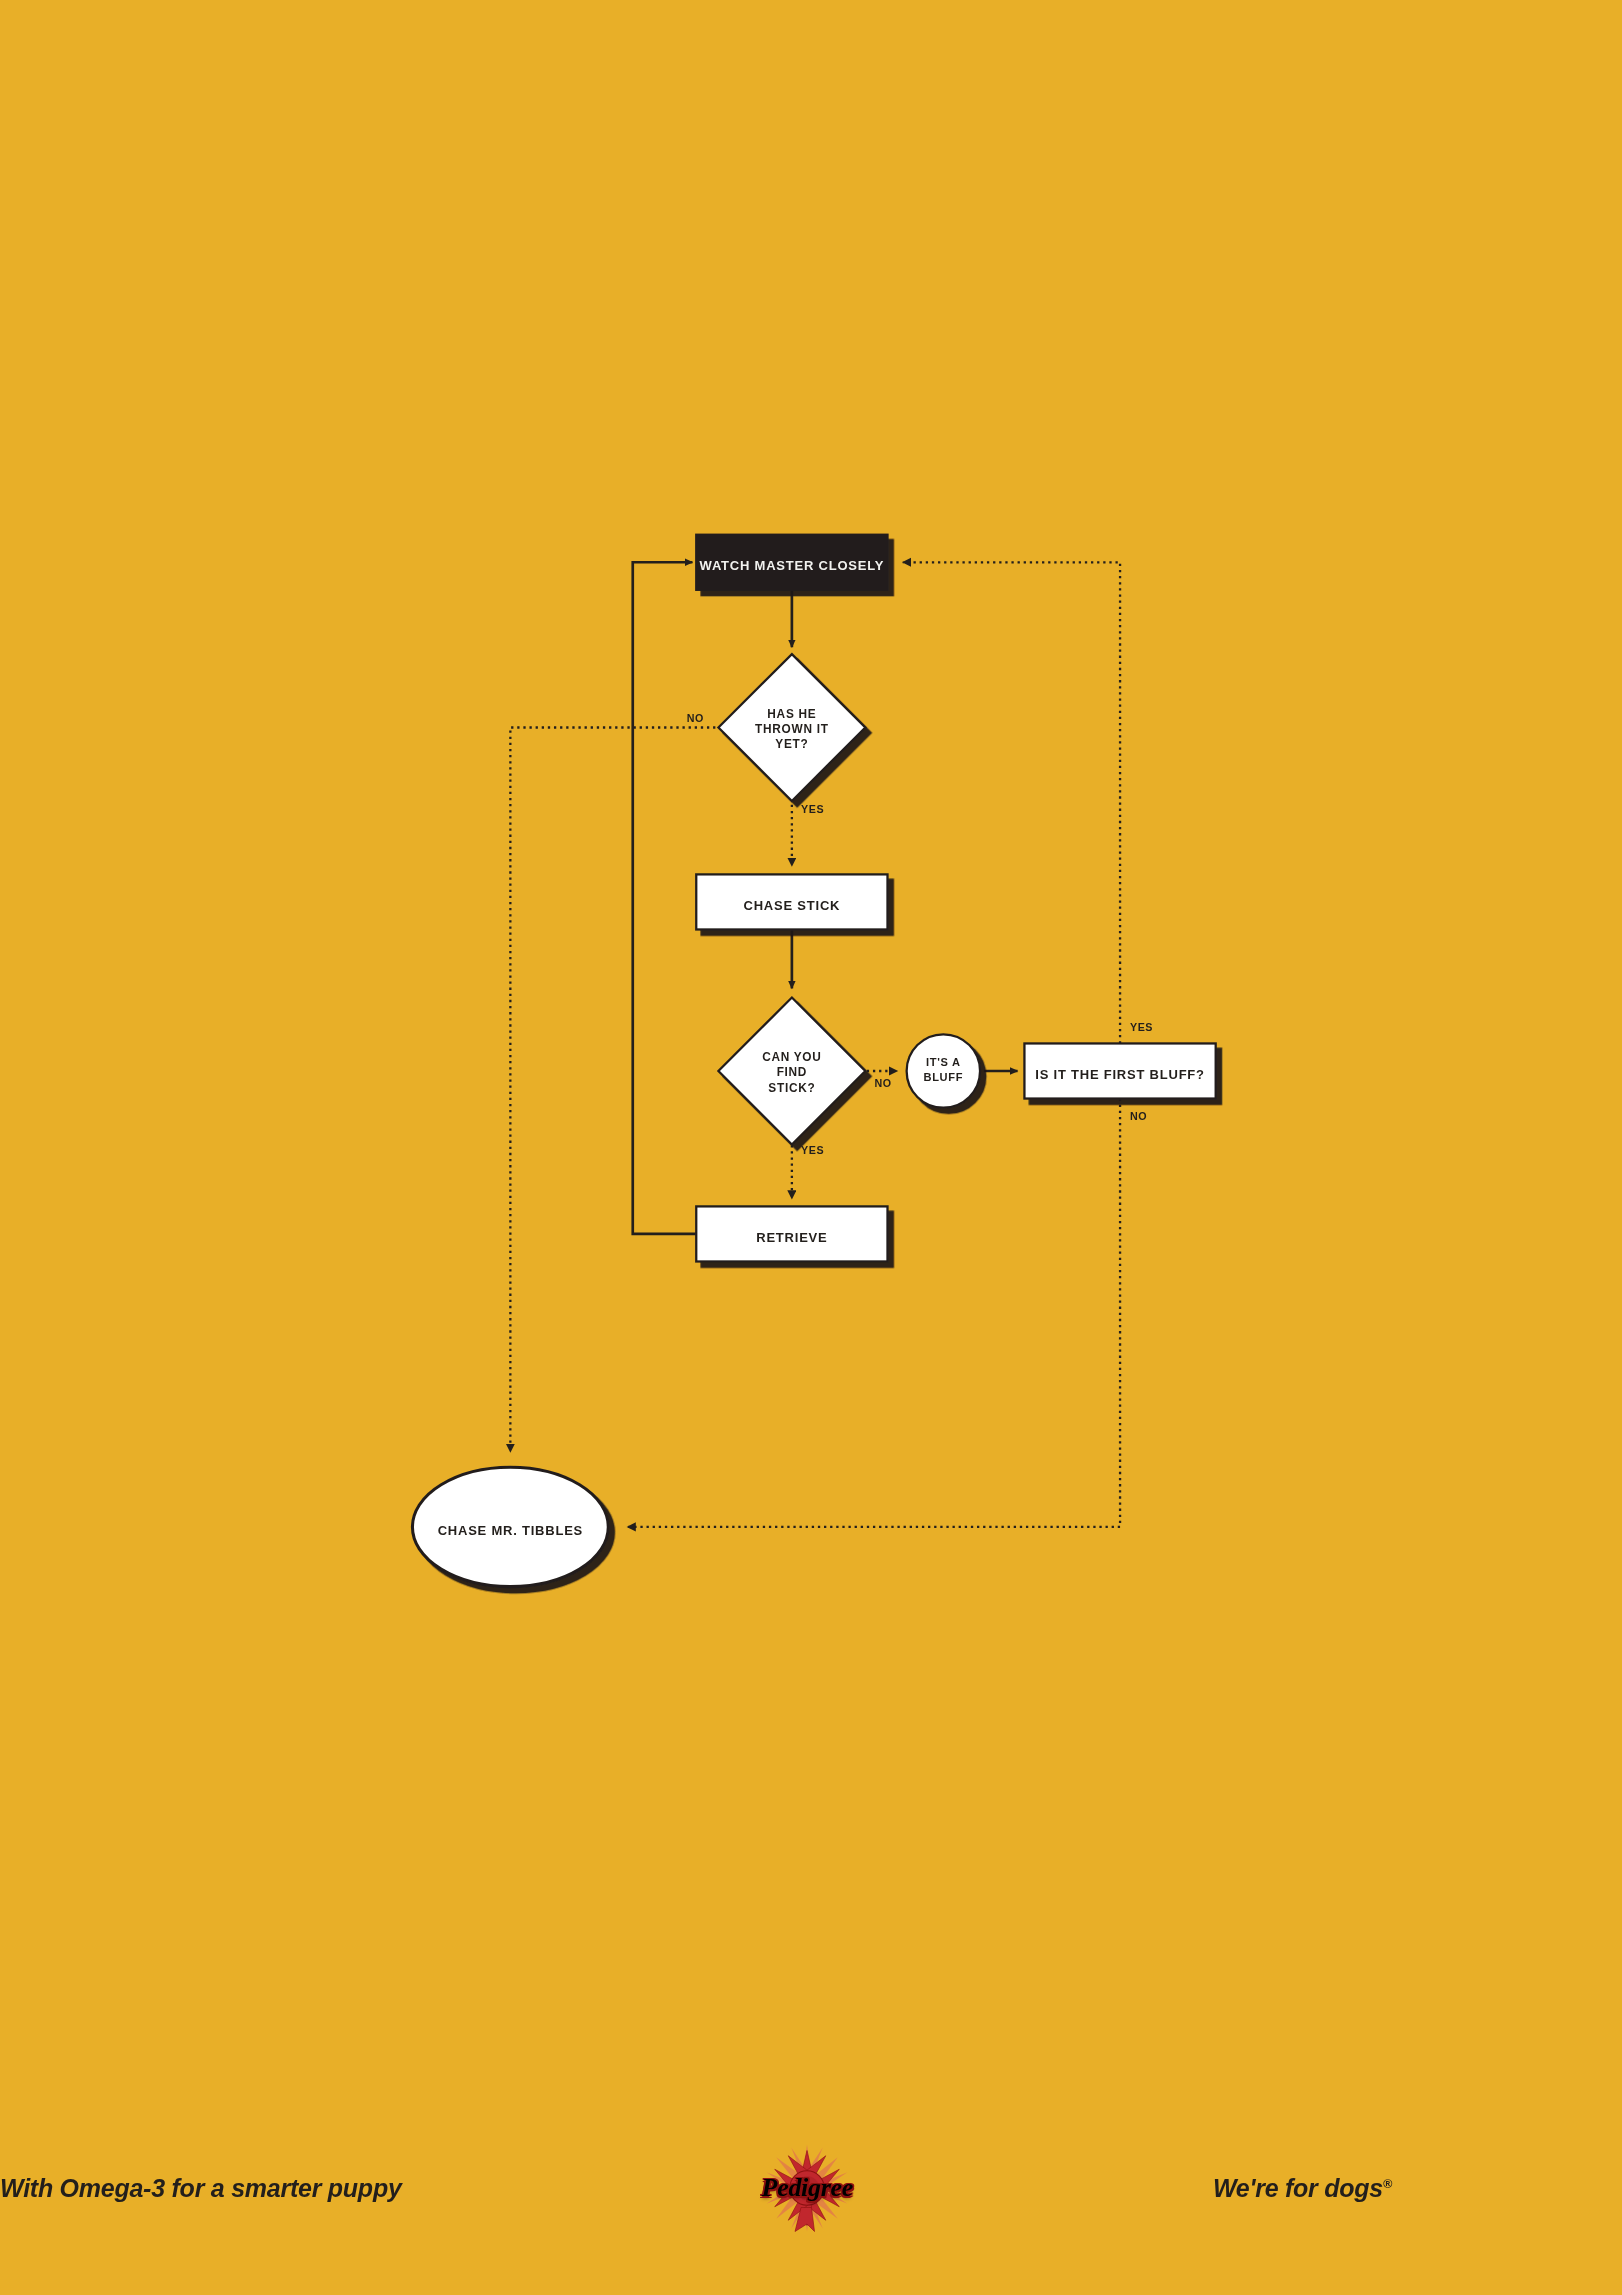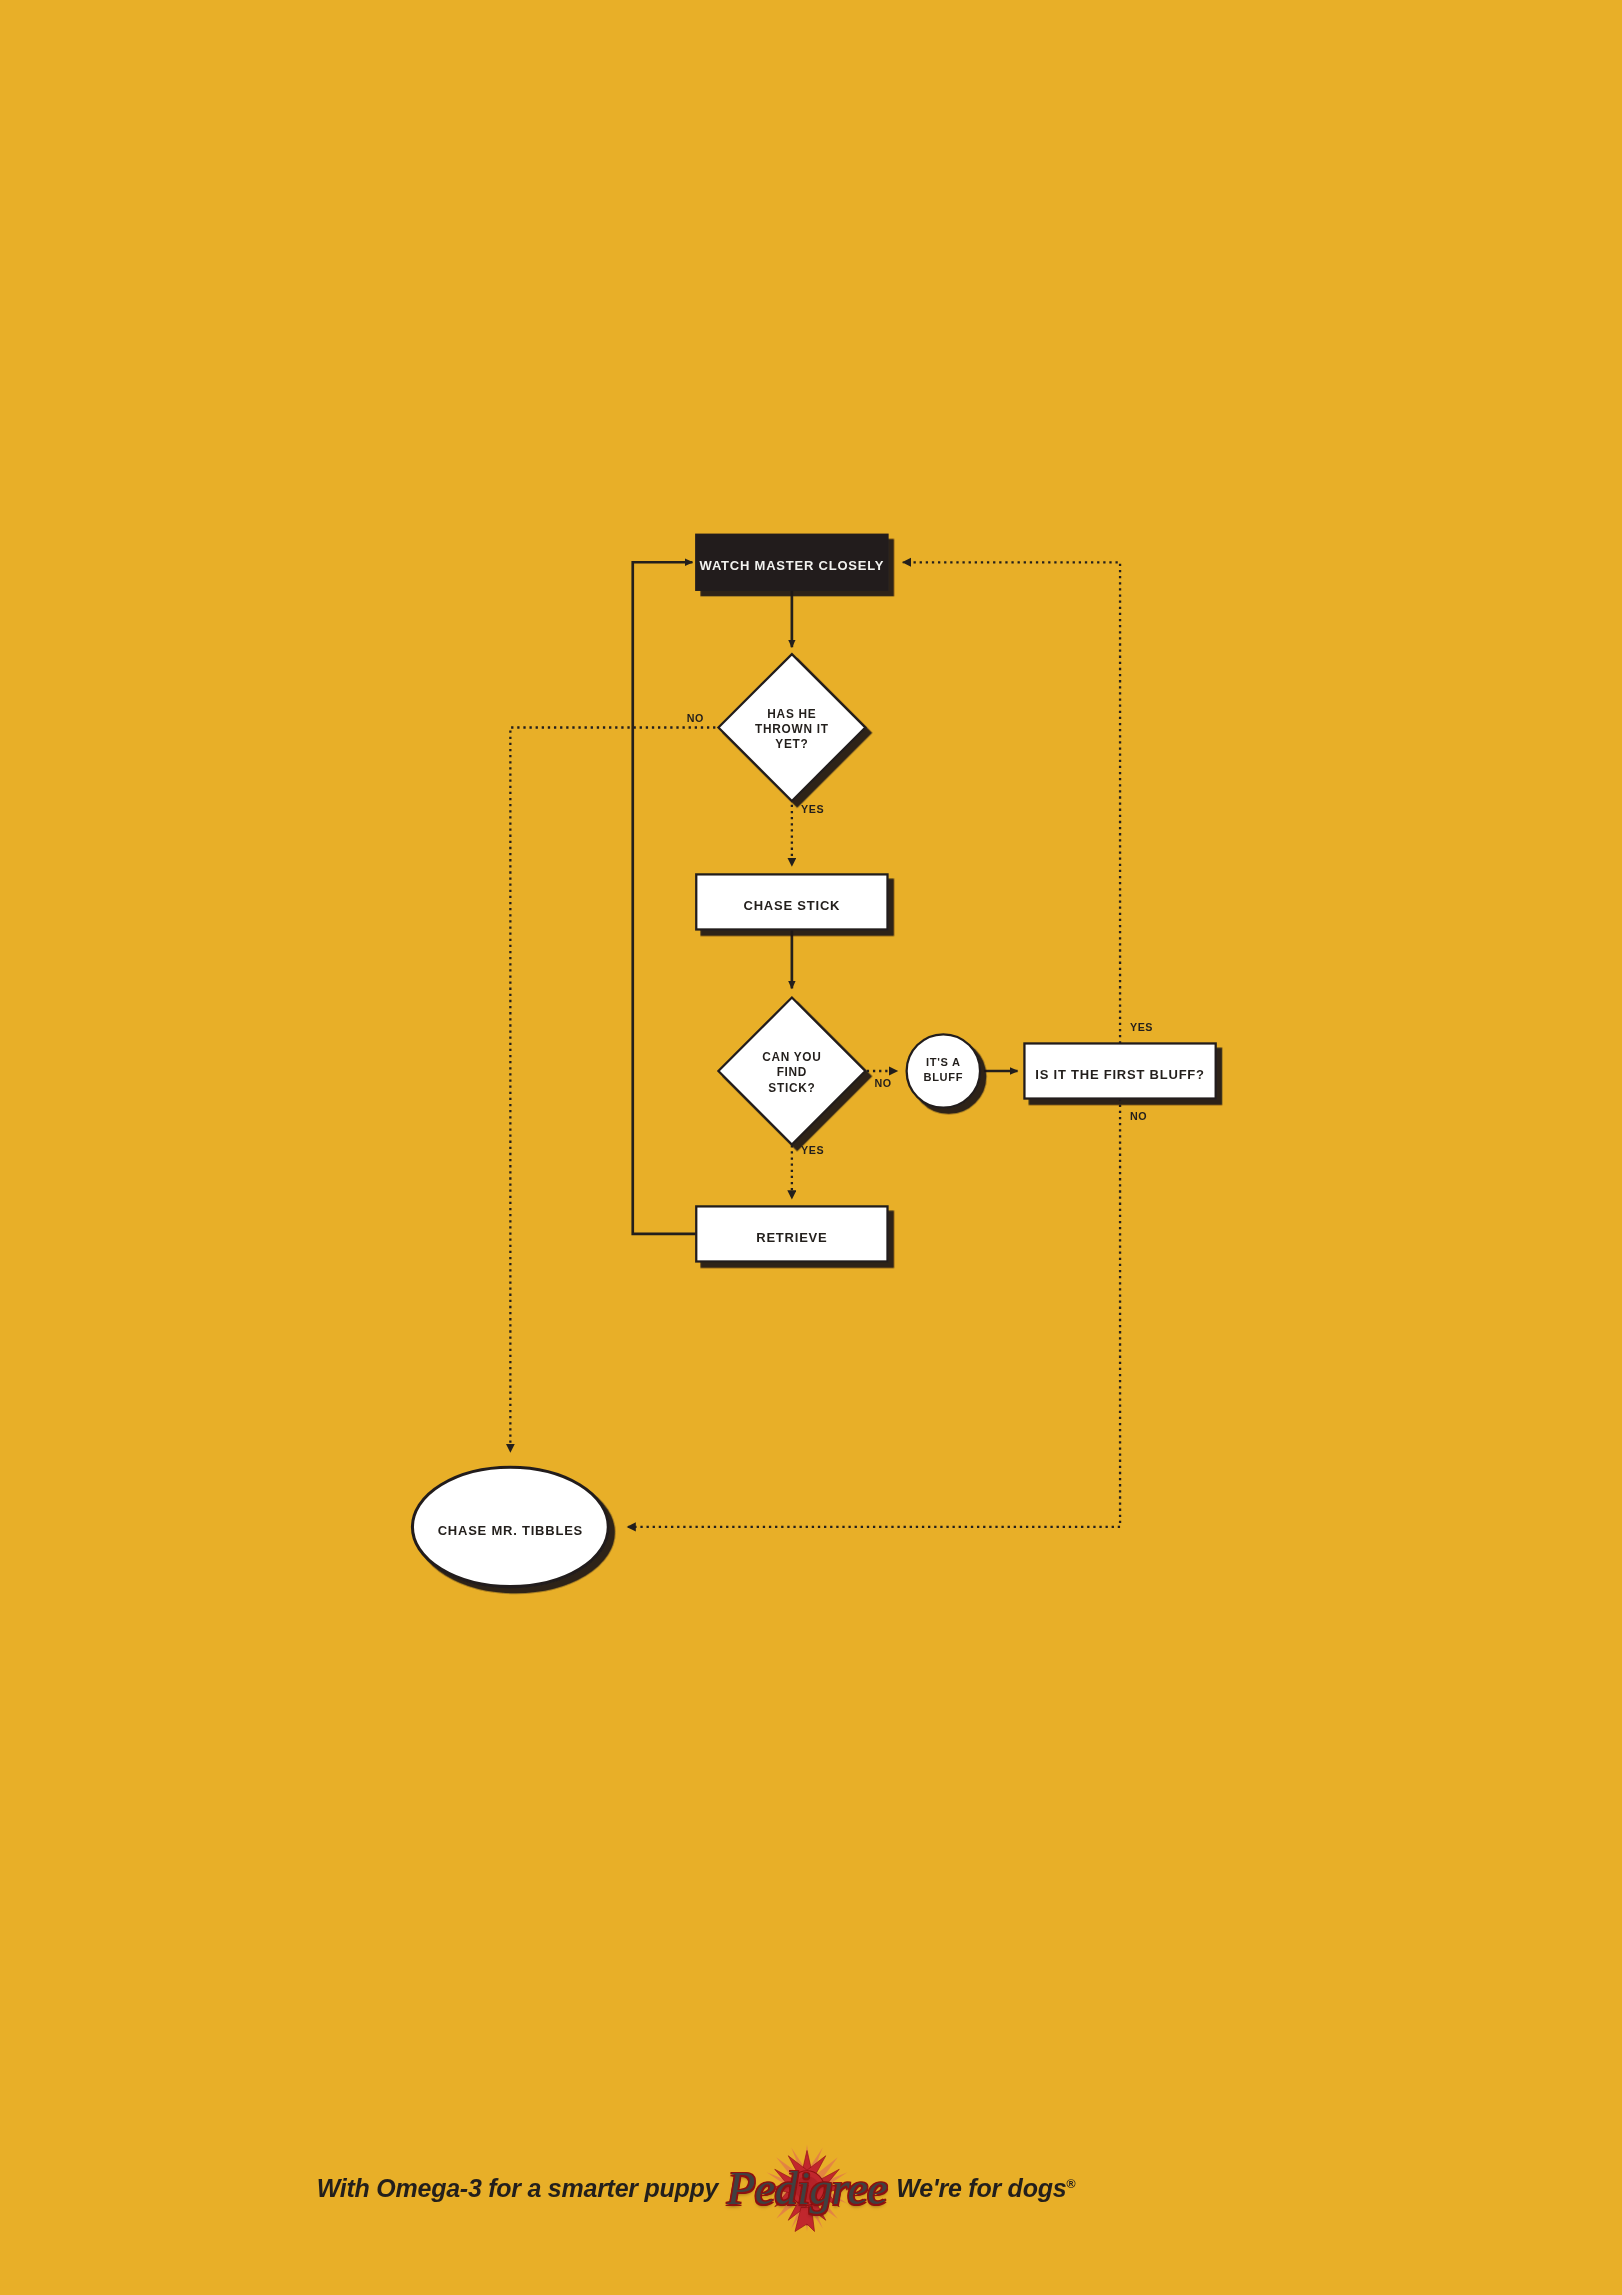--- a/index.html
+++ b/index.html
@@ -42,21 +42,21 @@
   }
   
   #footer {
     position: absolute;
     left: 0;
     top: 2142px;
     width: 1392px;
     height: 92px;
     display: flex;
     align-items: center;
-    justify-content: center;
+    justify-content: space-between;
     gap: 20px;
   }
   .foot-text {
     font-family: "Liberation Sans", sans-serif;
     font-weight: bold;
     font-style: italic;
     font-size: 25px;
     color: #231f1c;
     letter-spacing: -0.01em;
     white-space: nowrap;
@@ -74,24 +74,24 @@
     left: 50%;
     top: 50%;
     transform: translate(-50%, -50%);
     width: 90px;
     height: 90px;
   }
   #logo-word {
     position: relative;
     z-index: 4;
     font-family: "Liberation Serif", serif;
-    font-weight: normal;
+    font-weight: bold;
     font-style: italic;
-    font-size: 46px;
-    color: #404040;
+    font-size: 26px;
+    color: #000000;
     letter-spacing: -0.012em;
     text-shadow:
        1.5px 0 0 #8d1111, -1.5px 0 0 #8d1111,
        0 1.5px 0 #8d1111, 0 -1.5px 0 #8d1111,
        1.5px 1.5px 0 #8d1111, -1.5px 1.5px 0 #8d1111,
        1.5px -1.5px 0 #8d1111, -1.5px -1.5px 0 #8d1111,
        0 3.1px 3.1px rgba(0,0,0,.35);
     white-space: nowrap;
   }
   .sup { font-size: .5em; vertical-align: super; }

